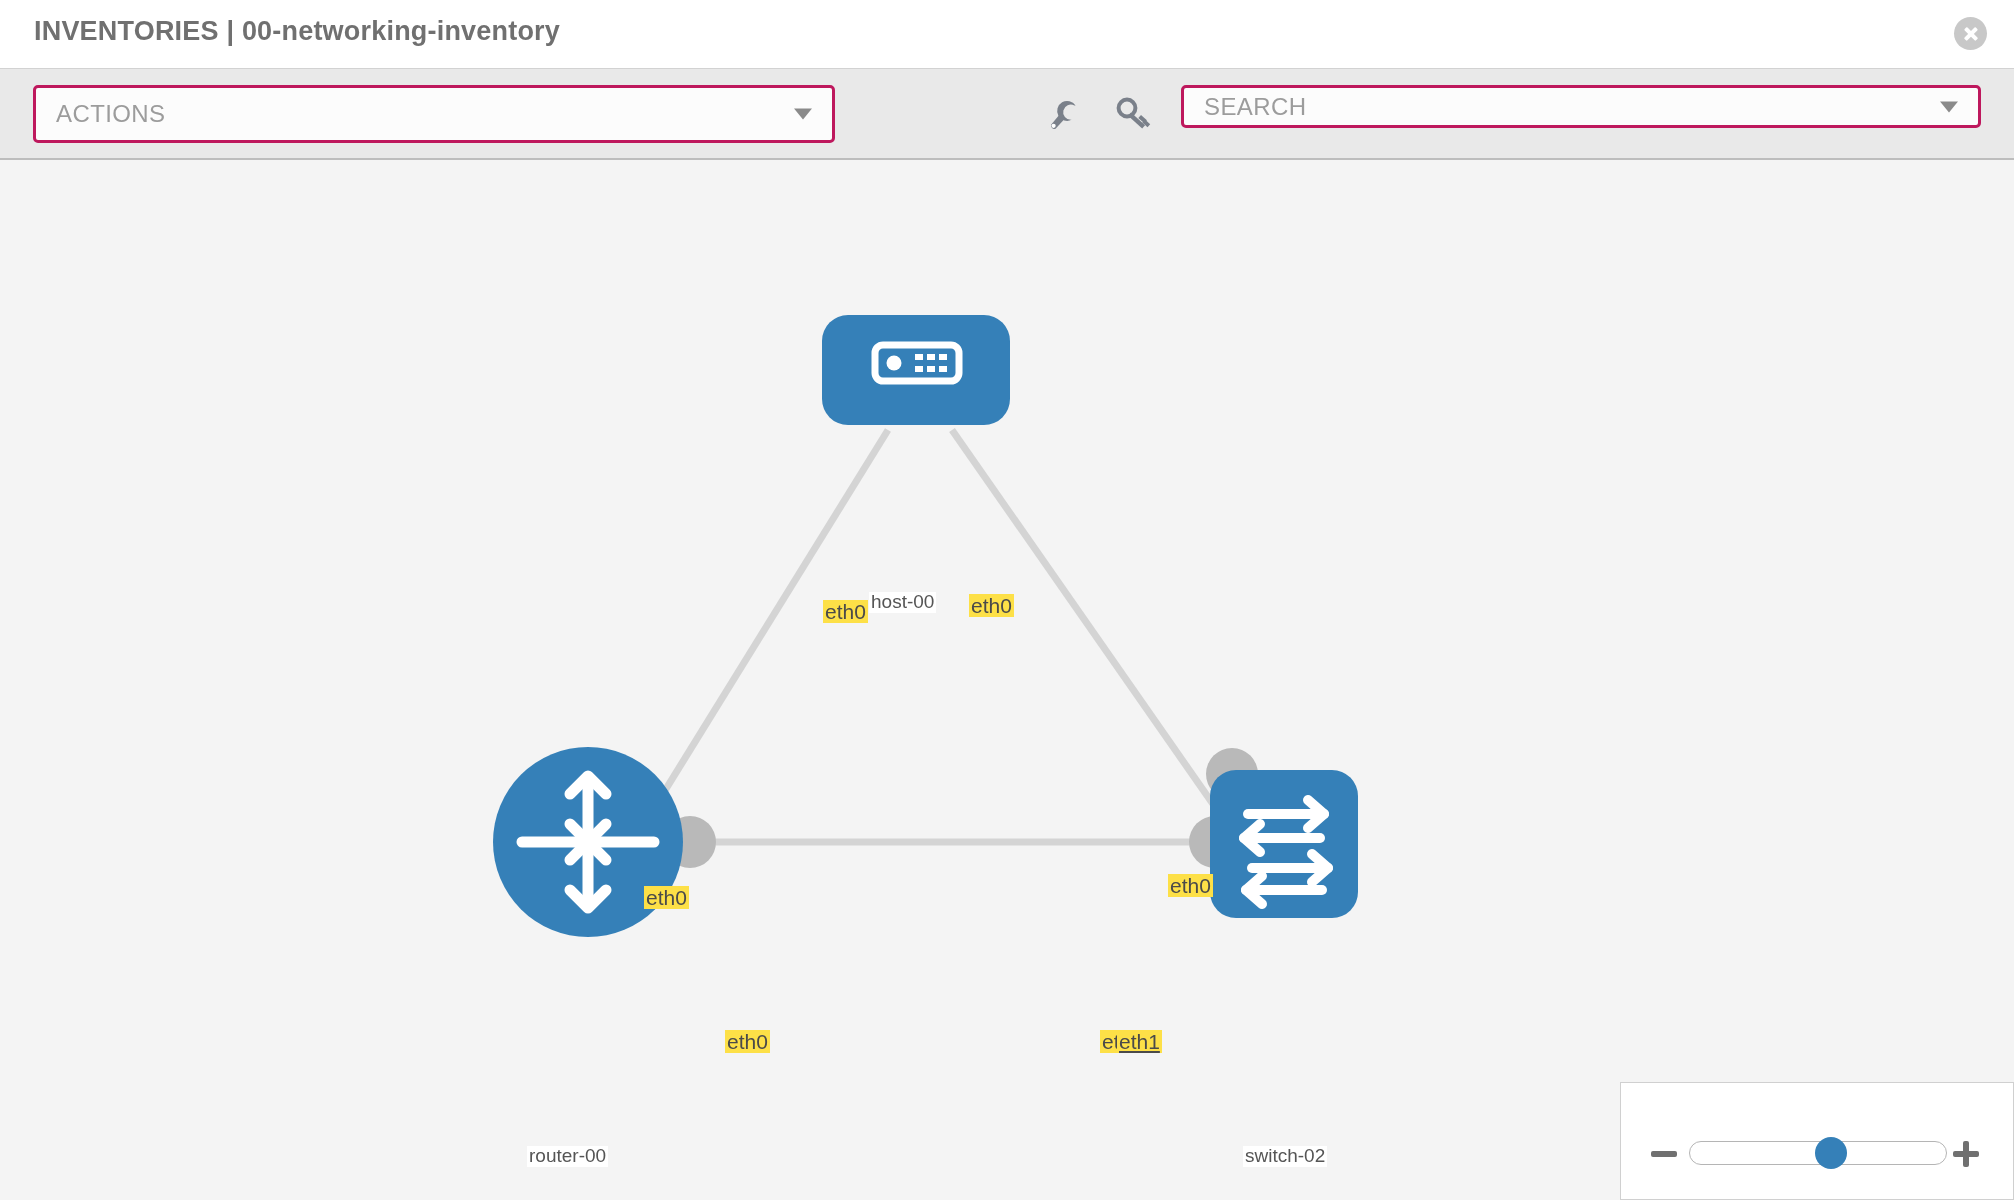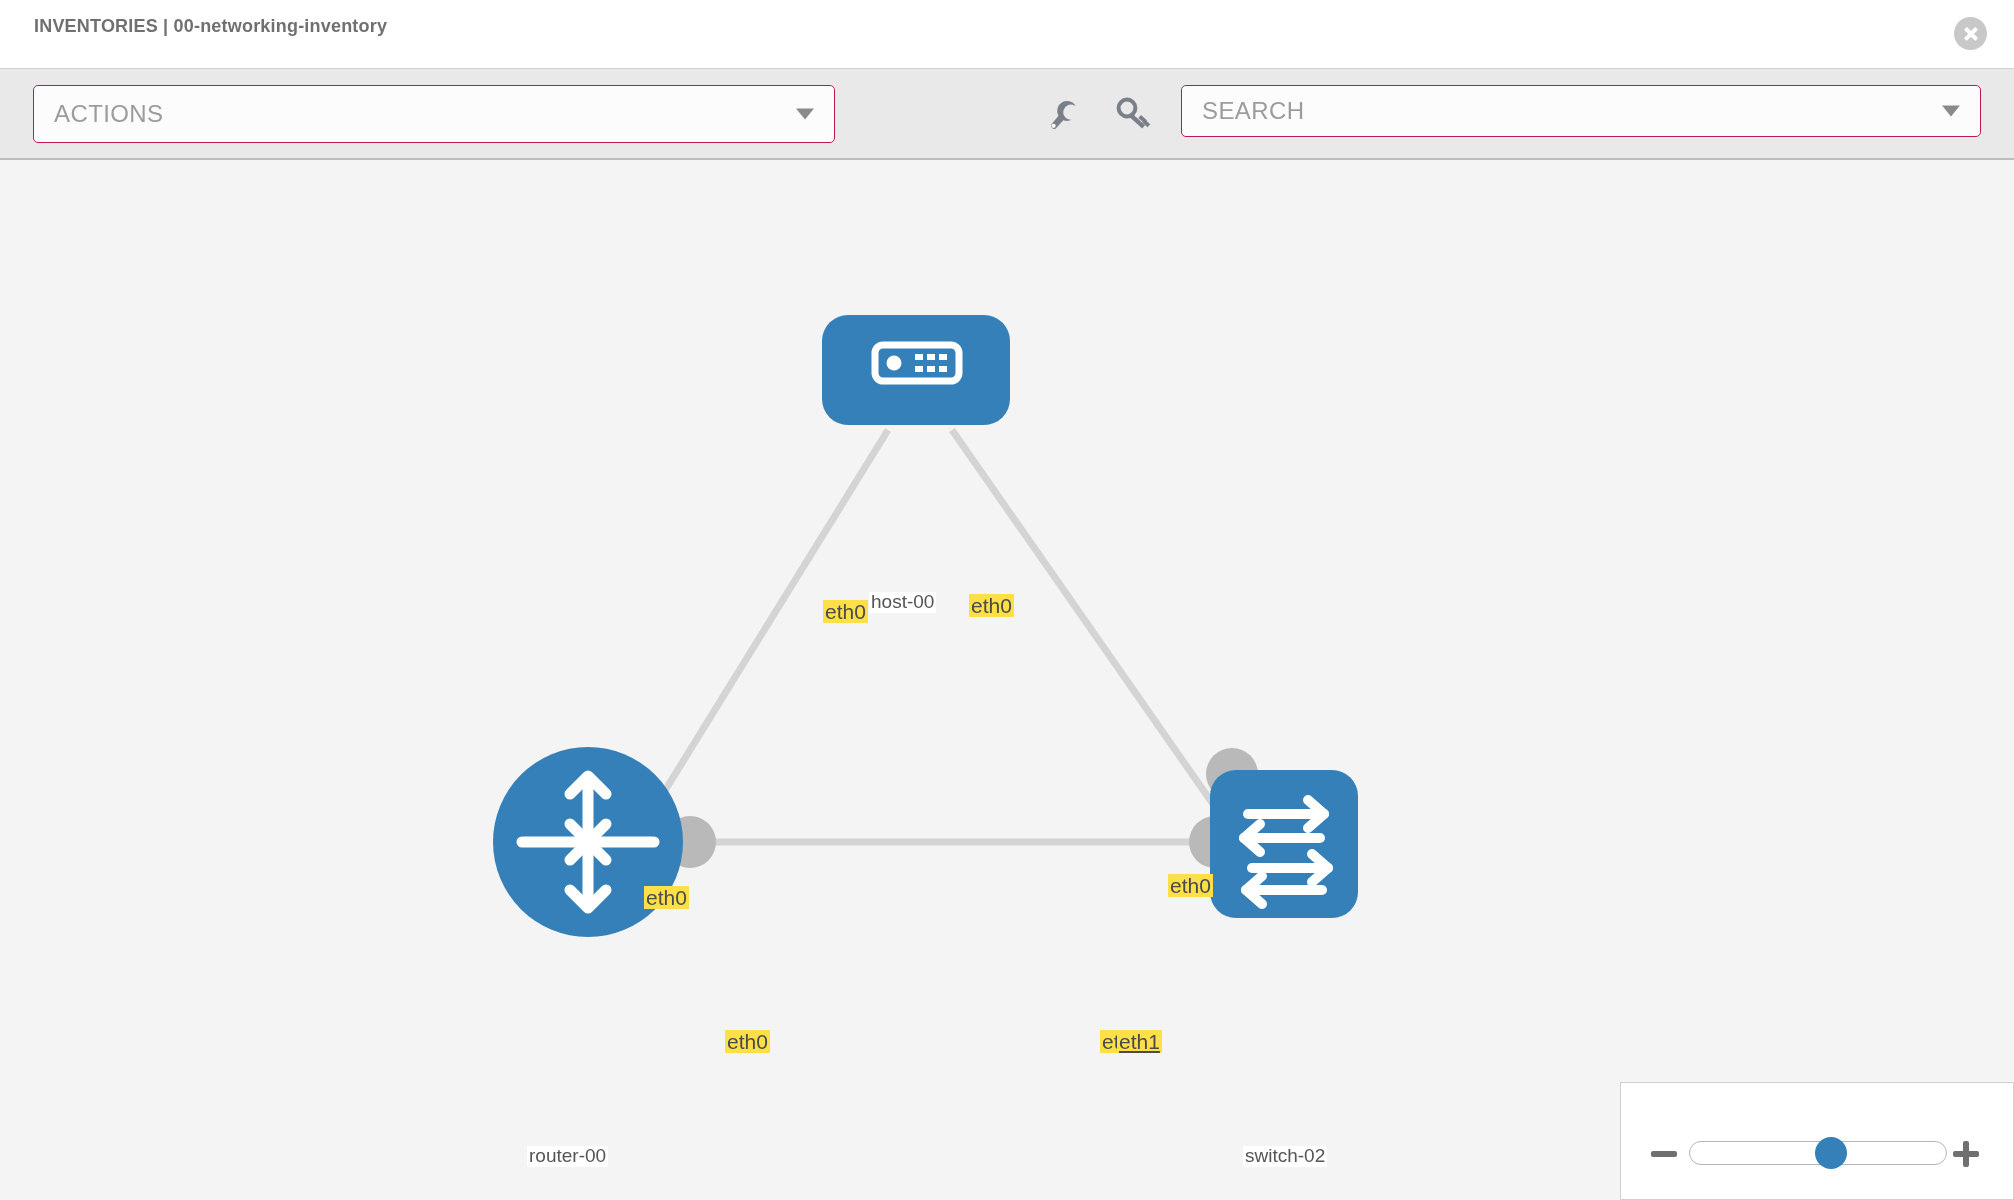--- a/index.html
+++ b/index.html
@@ -25,21 +25,21 @@
     left: 0; top: 0;
     width: 2014px;
     height: 68px;
     background: #ffffff;
     box-sizing: border-box;
   }
   .header-title {
     position: absolute;
     left: 34px;
     top: 16px;
-    font-size: 18px;
+    font-size: 27px;
     font-weight: bold;
     color: #707070;
     letter-spacing: 0.2px;
     white-space: nowrap;
   }
   .close-btn {
     position: absolute;
     right: 27px;
     top: 17px;
     width: 33px;
@@ -70,21 +70,21 @@
     height: 92px;
     background: #e9e9e9;
     border-top: 1px solid #d2d2d2;
     border-bottom: 2px solid #bdbdbd;
     box-sizing: border-box;
   }
 
   .select-box {
     position: absolute;
     background: #fcfcfc;
-    border: 1px solid #be185d;
+    border: 3px solid #be185d;
     border-radius: 5px;
     box-sizing: border-box;
     cursor: pointer;
   }
   .select-label {
     position: absolute;
     left: 20px;
     top: 50%;
     transform: translateY(-50%);
     font-size: 24px;
@@ -106,21 +106,21 @@
   #actions-select {
     left: 33px;
     top: 16px;
     width: 802px;
     height: 58px;
   }
   #search-select {
     left: 1181px;
     top: 16px;
     width: 800px;
-    height: 52px;
+    height: 43px;
   }
 
   .tool-icon {
     position: absolute;
     top: 50%;
     transform: translateY(-50%);
     width: 46px;
     height: 46px;
     cursor: pointer;
   }

